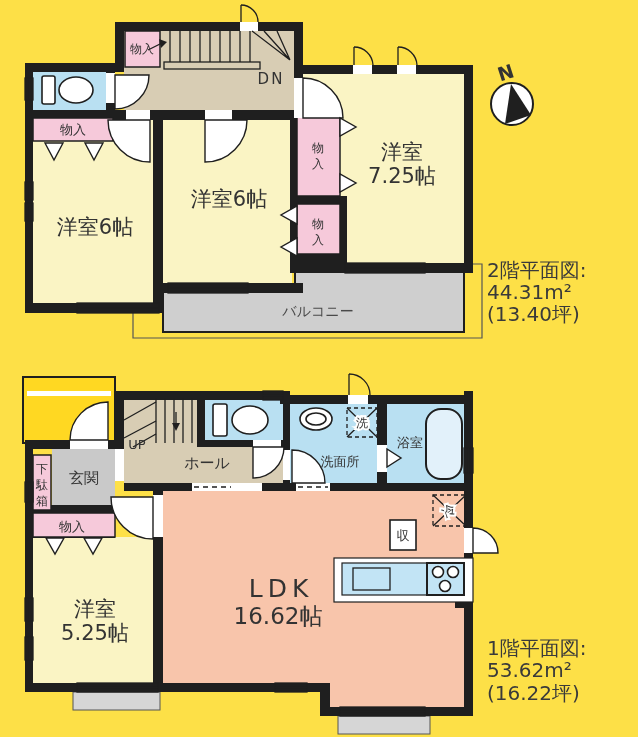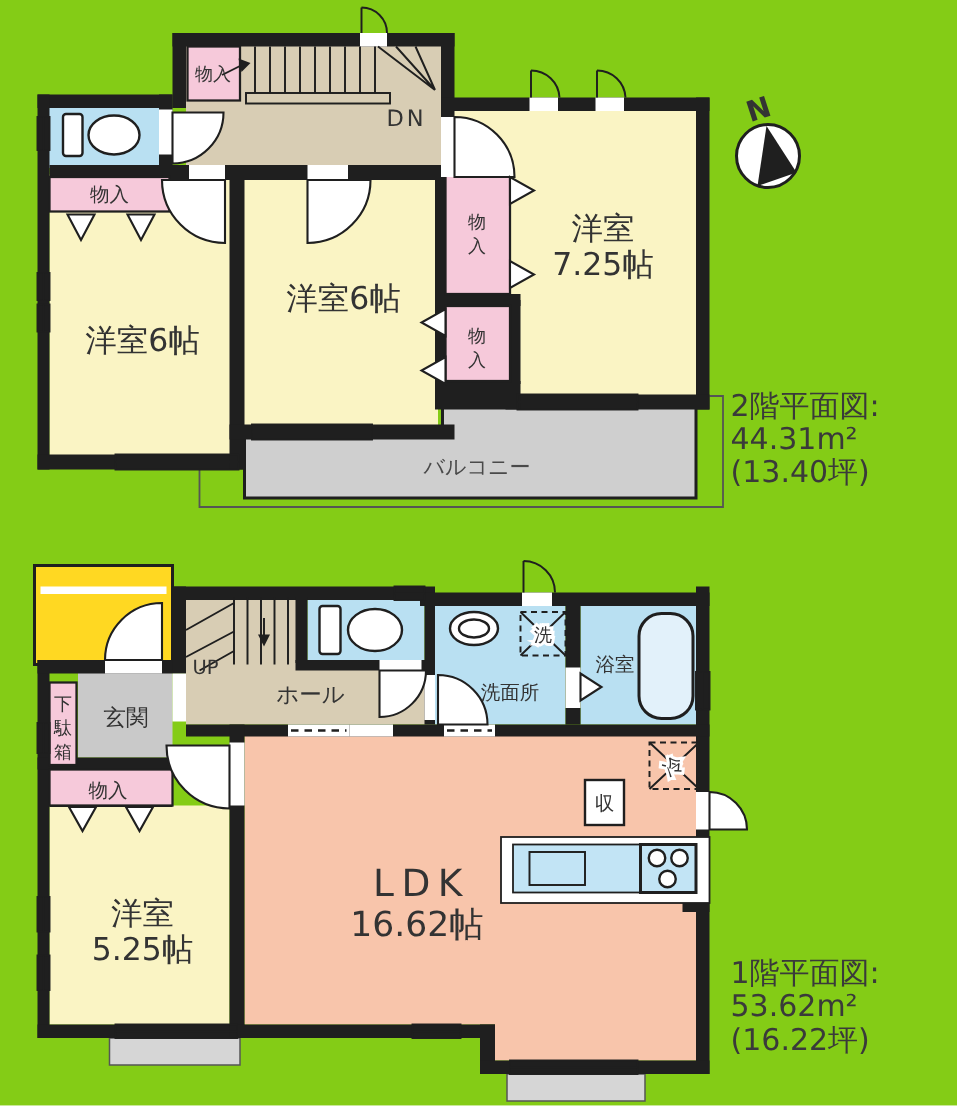--- a/index.html
+++ b/index.html
@@ -1,16 +1,16 @@
 <!DOCTYPE html>
 <html><head>
 <meta charset="utf-8">
 <style>
   html,body{margin:0;padding:0;background:#fff;}
-  #plan{position:relative;width:638px;height:737px;background:#84cc16;overflow:hidden;
+  #plan{position:relative;width:638px;height:737px;background:#fde047;overflow:hidden;
         font-family:"DejaVu Sans","Liberation Sans",sans-serif;}
   svg{position:absolute;left:0;top:0;}
   svg text{font-family:"DejaVu Sans","Liberation Sans",sans-serif;fill:#333;}
   .wall{fill:#1f1f1f;}
   .tan{fill:#d8cdb4;}
   .yel{fill:#faf4c4;}
   .pnk{fill:#f6c9da;stroke:#1f1f1f;stroke-width:1.5;}
   .blu{fill:#b9e0f2;}
   .sal{fill:#f8c5ab;}
   .bal{fill:#cfcfcf;stroke:#1f1f1f;stroke-width:2;}

